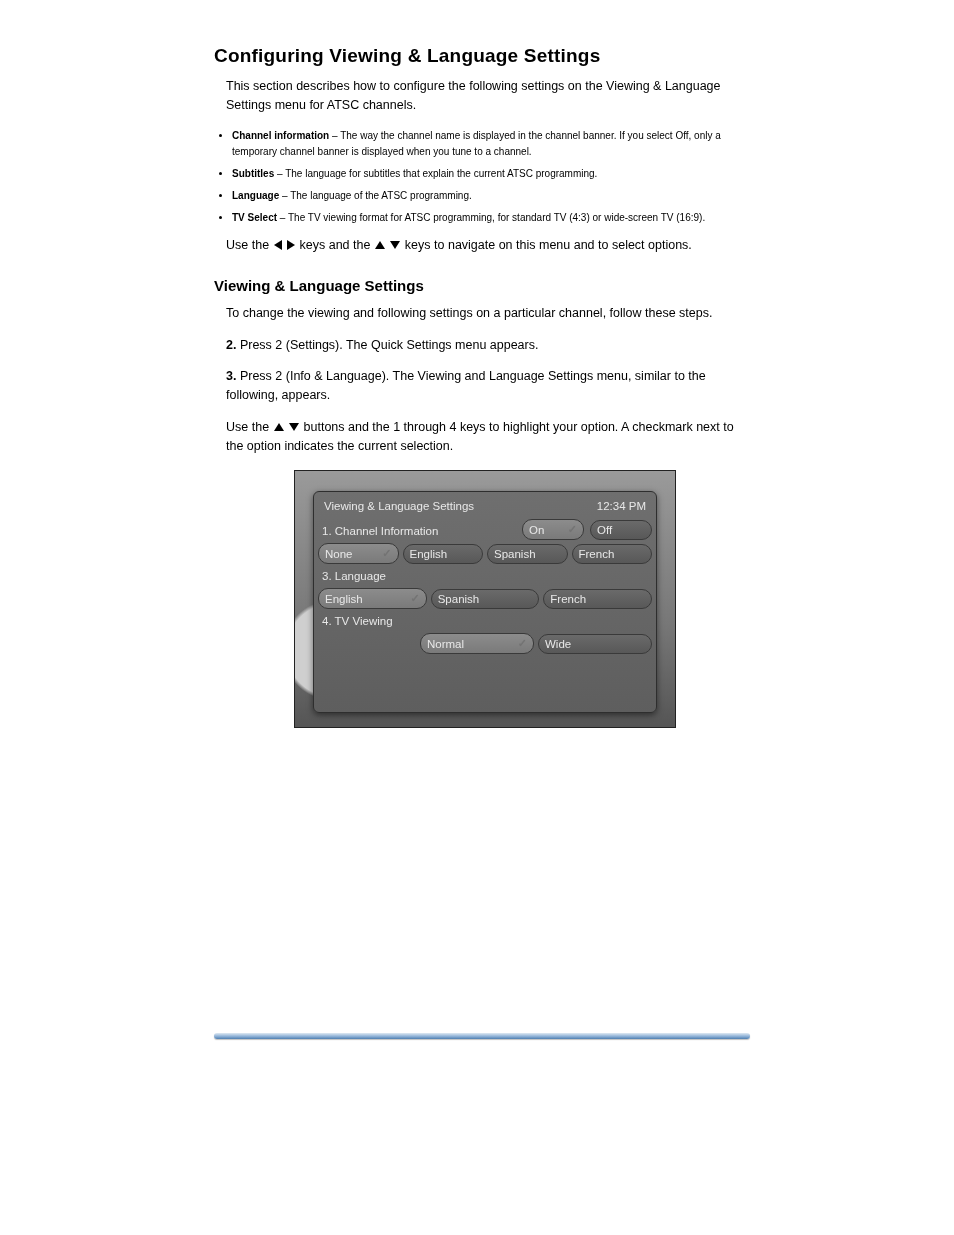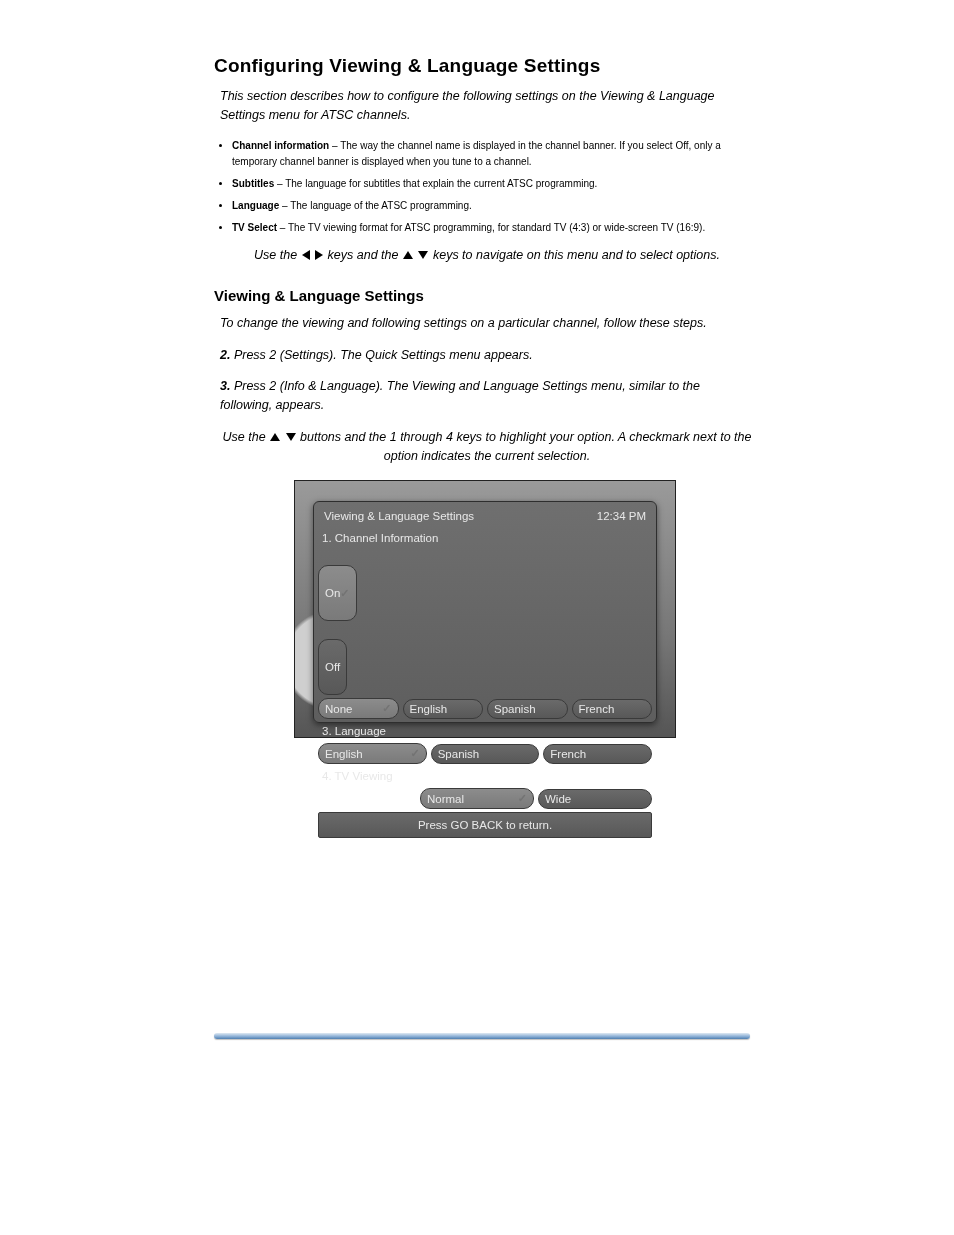--- a/index.html
+++ b/index.html
@@ -1,24 +1,24 @@
 <!DOCTYPE html>
 <html><head>
 <meta charset="utf-8">
 <style>
   html,body{margin:0;padding:0;background:#fff;font-family:"Helvetica Neue",Arial,sans-serif;color:#000;}
   .page{width:954px;height:1235px;margin:0 auto;position:relative;}
-  .content{position:absolute;left:214px;top:55px;width:540px;}
+  .content{position:absolute;left:214px;top:45px;width:540px;}
   h1{font-size:19px;font-weight:600;margin:0 0 10px 0;letter-spacing:.2px;}
   h2{font-size:15px;font-weight:600;margin:22px 0 10px 0;}
-  p{font-size:12.5px;line-height:1.55;margin:0 0 12px 6px;font-style:italic;}
+  p{font-size:12.5px;line-height:1.55;margin:0 0 12px 12px;}
   ul{margin:0 0 10px 0;padding-left:18px;}
   li{font-size:10px;line-height:1.6;margin:0 0 6px 0;}
   li strong{font-weight:600;}
-  .run{font-size:12.5px;text-align:center;}
+  .run{font-size:12.5px;}
   .tri-l,.tri-r,.tri-u,.tri-d{display:inline-block;width:0;height:0;vertical-align:middle;margin:0 1px;}
   .tri-l{border-top:5px solid transparent;border-bottom:5px solid transparent;border-right:8px solid #000;}
   .tri-r{border-top:5px solid transparent;border-bottom:5px solid transparent;border-left:8px solid #000;}
   .tri-u{border-left:5px solid transparent;border-right:5px solid transparent;border-bottom:8px solid #000;}
   .tri-d{border-left:5px solid transparent;border-right:5px solid transparent;border-top:8px solid #000;}
   
   .shot-wrap{width:380px;margin:14px auto 0;}
   .shot{width:380px;height:256px;position:relative;background:linear-gradient(180deg,#8c8c8c 0%,#6b6b6b 45%,#7a7a7a 100%);border:1px solid #222;filter:grayscale(100%);}
   .bg-ship{position:absolute;inset:0;background:
      radial-gradient(circle at 10% 70%, #cfcfcf 0 12%, transparent 13%),
@@ -27,21 +27,21 @@
   .panel{position:absolute;left:18px;right:18px;top:20px;bottom:14px;background:linear-gradient(180deg,#6f6f6f,#5e5e5e);border-radius:6px;border:1px solid #2e2e2e;box-shadow:0 2px 6px rgba(0,0,0,.5);padding:4px;box-sizing:border-box;display:flex;flex-direction:column;gap:3px;color:#e8e8e8;font-size:11.5px;font-family:Arial,sans-serif;}
   .panel-header{display:flex;justify-content:space-between;padding:4px 6px;}
   .panel-header span{font-weight:500;}
   .row-label{padding:3px 4px;font-size:11.5px;}
   .opts{display:flex;gap:4px;align-items:center;}
   .opts.right{justify-content:flex-end;}
   .opt{flex:1;min-width:0;background:linear-gradient(180deg,#6a6a6a,#585858);border:1px solid #3a3a3a;border-radius:10px;padding:3px 6px;display:flex;justify-content:space-between;align-items:center;white-space:nowrap;}
   .opt.sel{background:linear-gradient(180deg,#8c8c8c,#7a7a7a);}
   .check{color:#a86b2b;font-weight:bold;font-size:11px;}
   .panel-footer{margin-top:auto;background:linear-gradient(180deg,#6a6a6a,#585858);border:1px solid #3a3a3a;border-radius:2px;text-align:center;padding:6px 0;}
-  .row-ci{display:flex;align-items:flex-start;gap:18px;flex-direction:column;}
+  .row-ci{display:flex;align-items:flex-end;gap:6px;}
   .row-ci .lbl{flex:1;}
   .row-ci .opt{flex:0 0 48px;}
   
   .divider{position:absolute;left:214px;top:1033px;width:536px;height:6px;border-radius:3px;
     background:linear-gradient(180deg,#dfe9f2 0%, #8fb2d7 55%, #4f7fb0 100%);
     box-shadow:0 1px 1px rgba(0,0,0,.25);}
 </style>
 </head>
 <body>
 
@@ -130,19 +130,18 @@
           <div class="opts right">
             <div class="opt sel" style="flex:0 0 100px">
                 <span>Normal</span>
                 <span class="check">✓</span>
               </div>
             <div class="opt" style="flex:0 0 100px">
                 <span>Wide</span>
               </div>
           </div>
 
-          <div class="panel-footer">Press GO BACK to return.</div>
         </div>
       </div>
     </div>
   </div>
   <div class="divider"></div>
 </div>
 
 </body></html>

